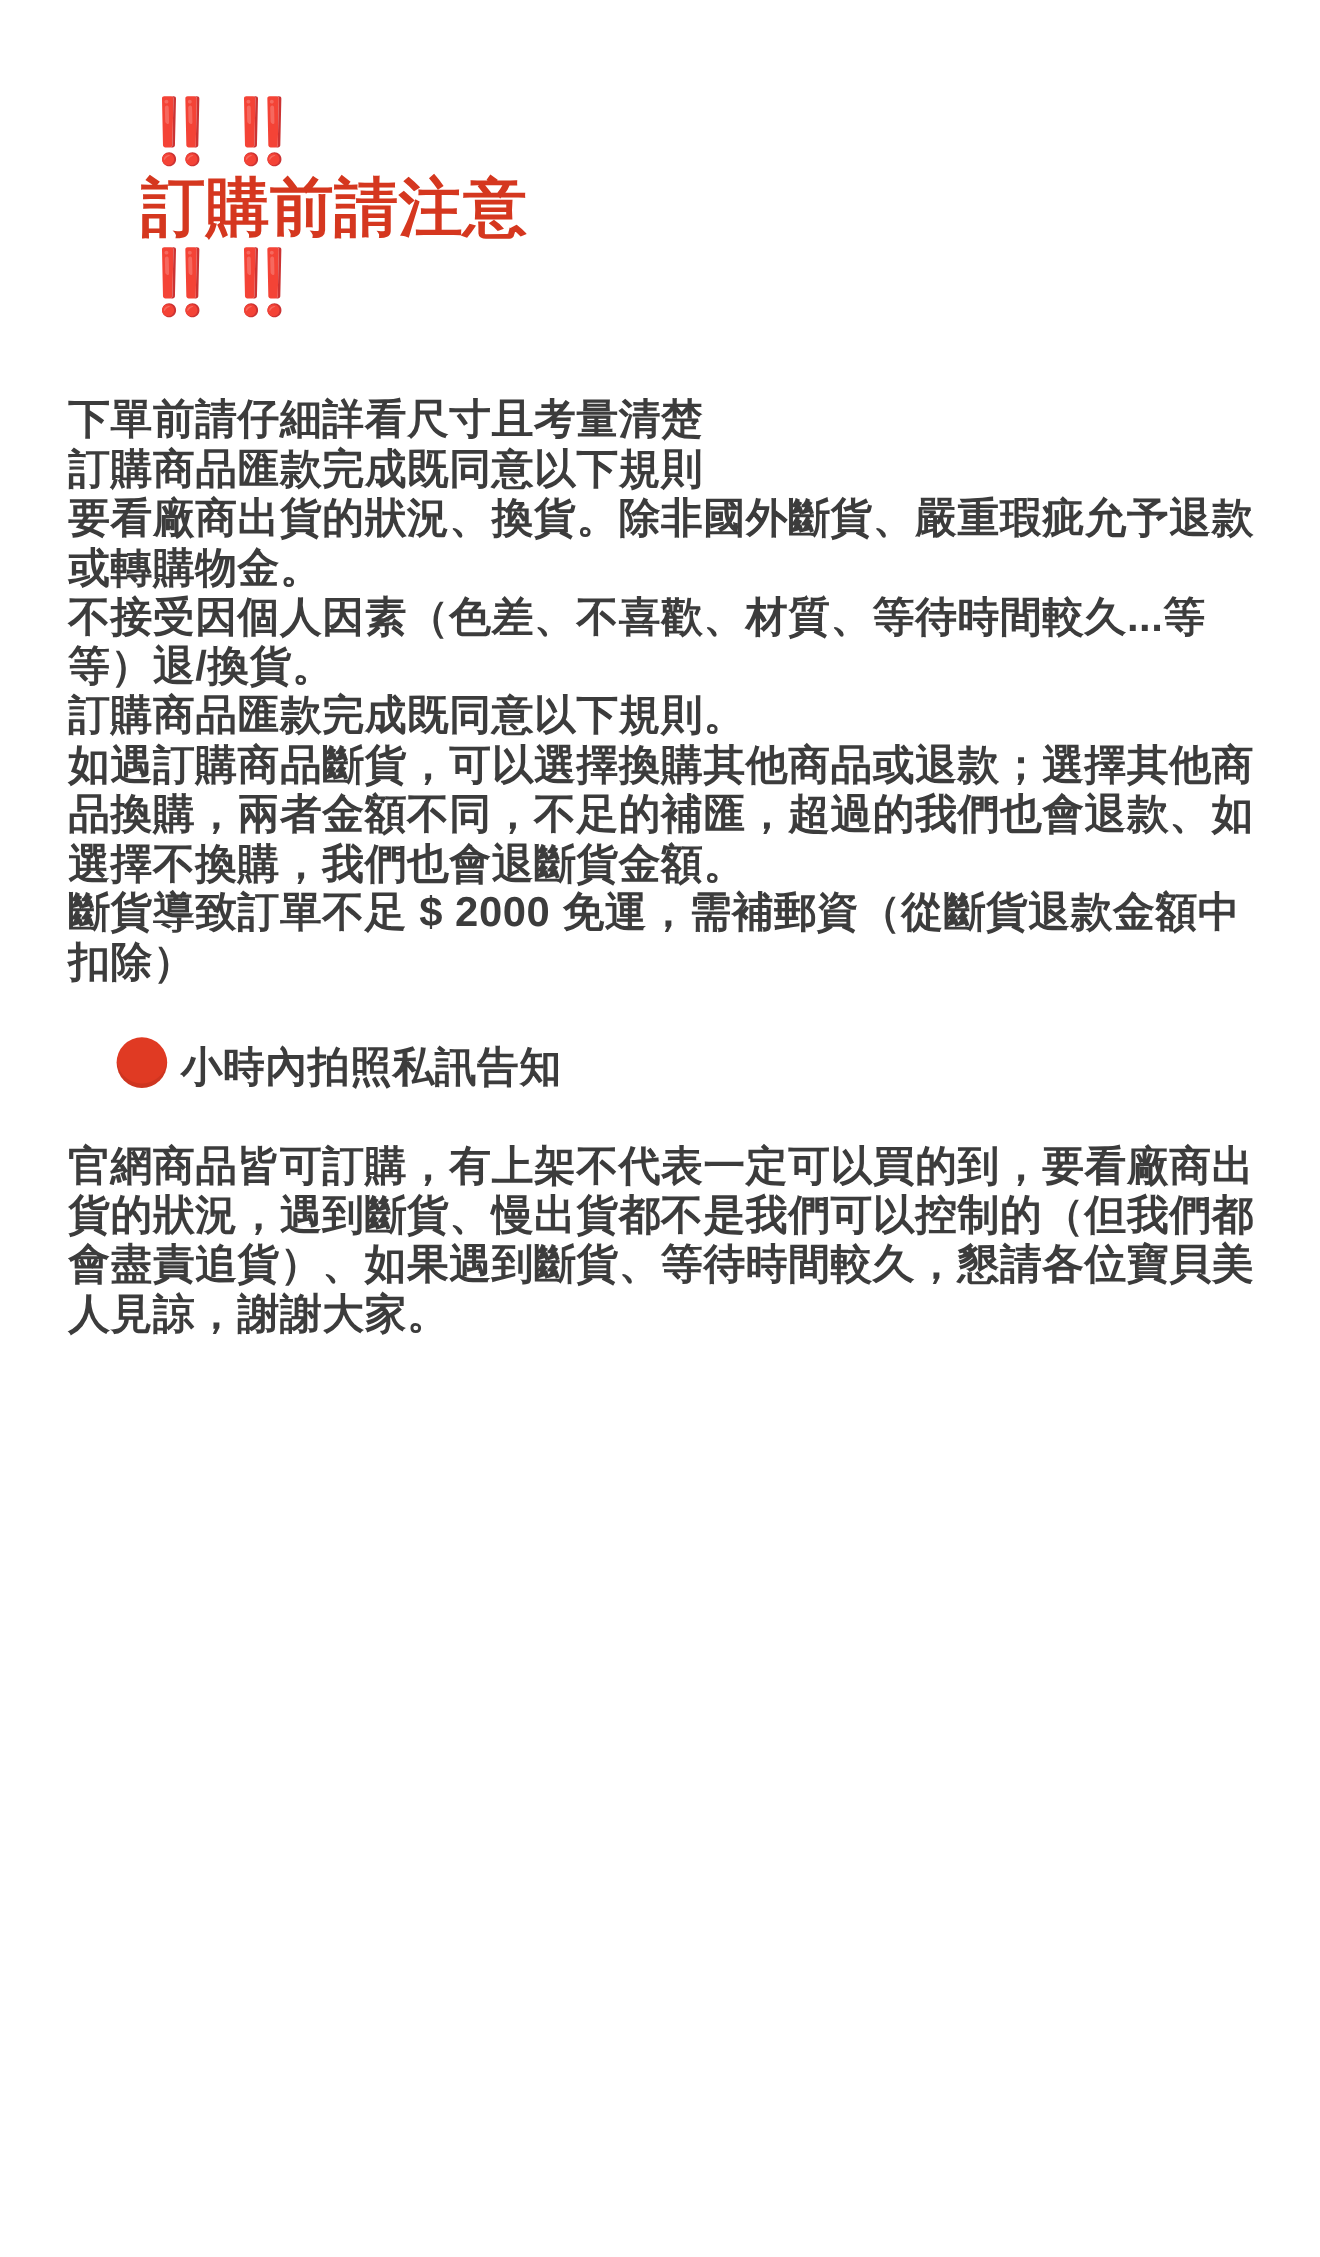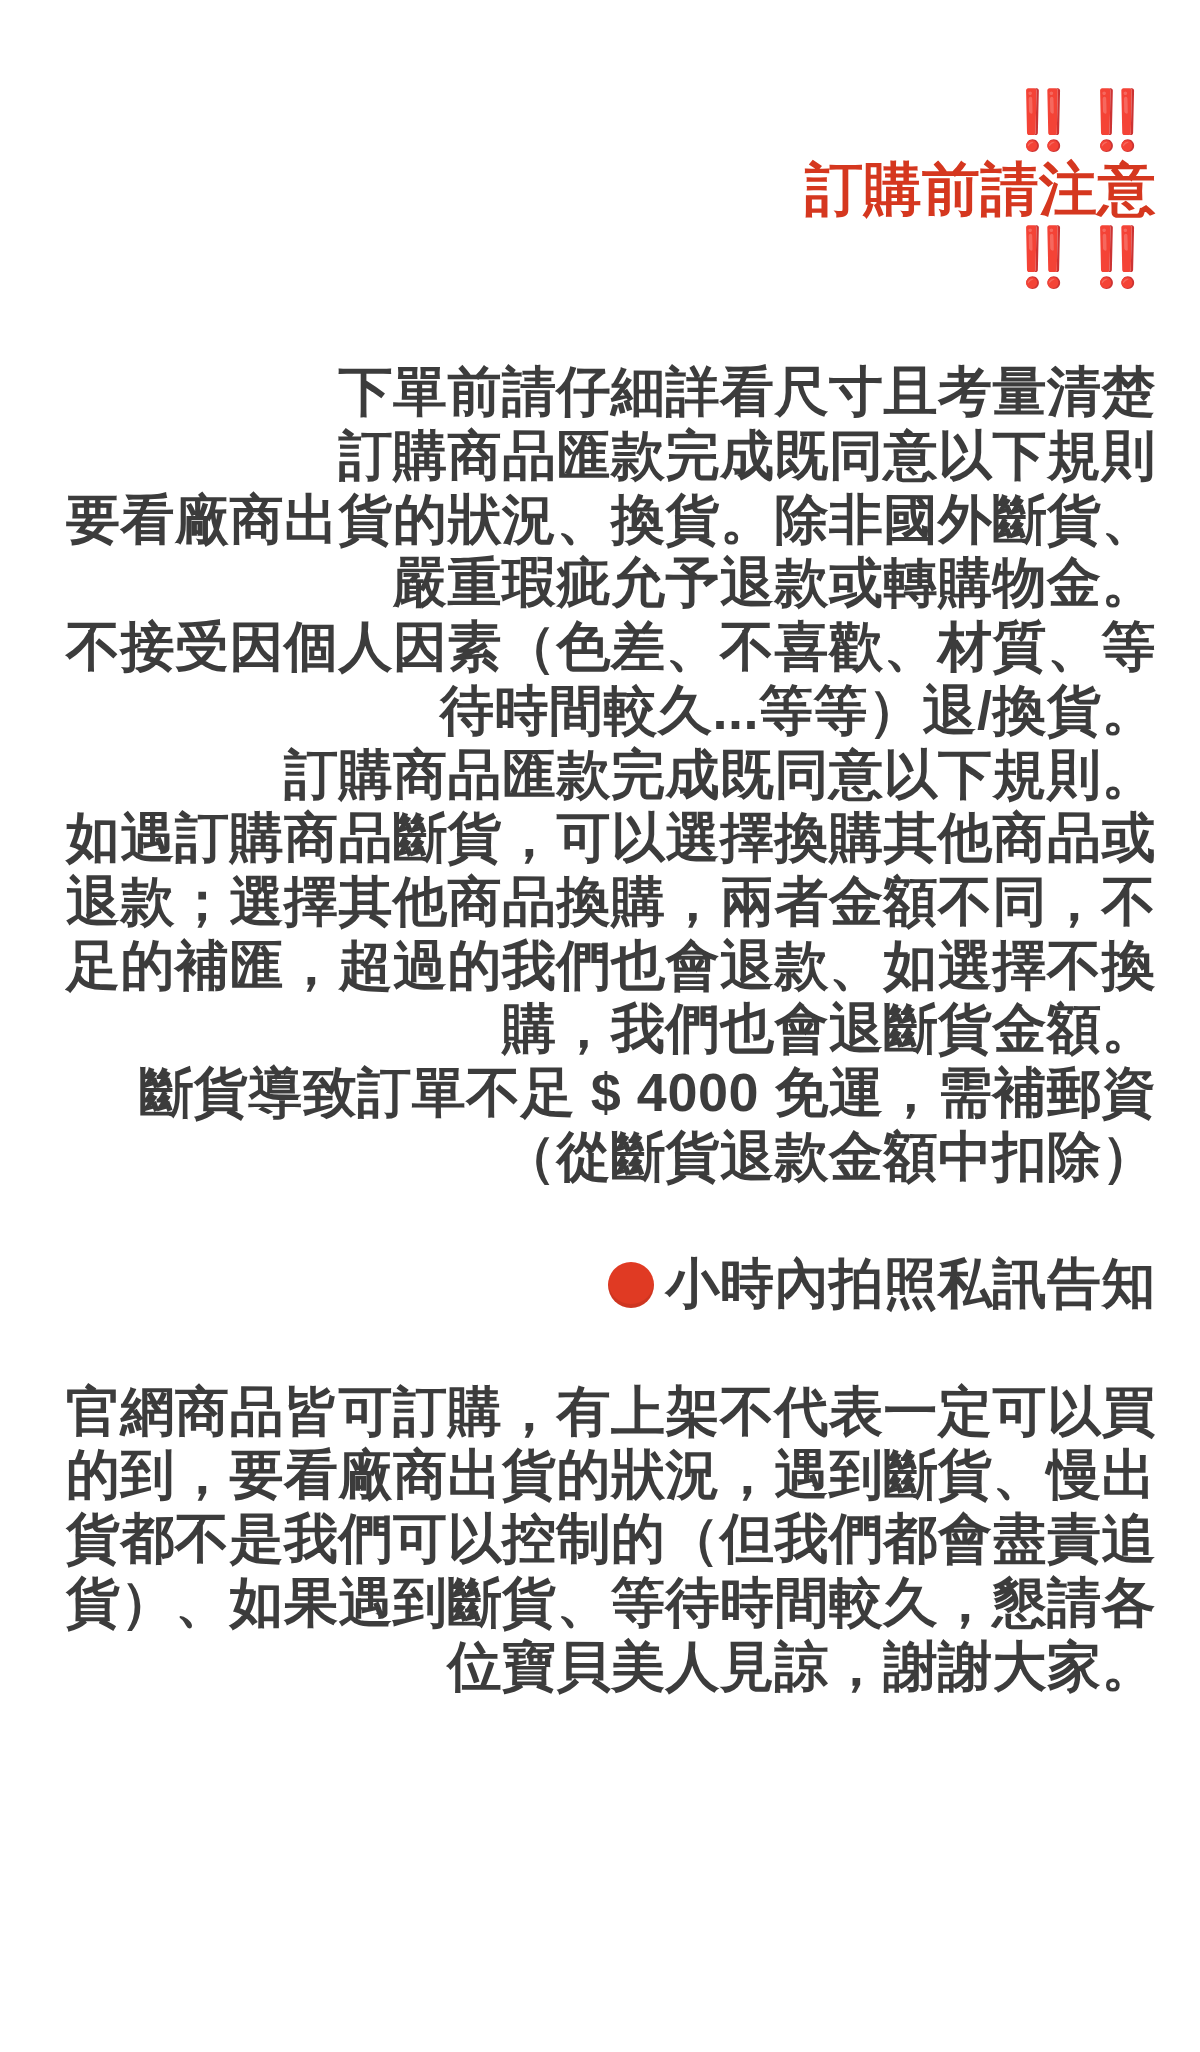--- a/index.html
+++ b/index.html
@@ -14,21 +14,21 @@
   }
   .page {
     width: 1200px;
     min-height: 2052px;
     box-sizing: border-box;
     padding: 18px 44px 24px 62px;
     background: #ffffff;
   }
   .line {
     color: #3c3c3c;
-    font-size: 54px;
+    font-size: 38px;
     line-height: 1.18;
     font-weight: 700;
     letter-spacing: 0.5px;
     white-space: pre-wrap;
     word-break: break-word;
   }
   .line.heading {
     color: #d5371f;
     font-size: 58px;
     font-weight: 700;
@@ -47,41 +47,40 @@
     width: 46px;
     height: 46px;
     border-radius: 50%;
     background: #e03a23;
     vertical-align: -6px;
     margin-right: 12px;
     box-shadow: inset 0 -4px 0 rgba(0,0,0,0.08);
   }
   .block {
     margin: 0;
-    text-align: right;
   }
 </style>
 </head>
 <body>
 
 <div class="page">
 
   <p class="line heading block">
     <span class="emoji-bangs">‼️‼️</span>
     <span>訂購前請注意</span>
     <span class="emoji-bangs">‼️‼️</span>
   </p>
 
   <p class="line block">下單前請仔細詳看尺寸且考量清楚</p>
   <p class="line block">訂購商品匯款完成既同意以下規則</p>
   <p class="line block">要看廠商出貨的狀況、換貨。除非國外斷貨、嚴重瑕疵允予退款或轉購物金。</p>
   <p class="line block">不接受因個人因素（色差、不喜歡、材質、等待時間較久...等等）退/換貨。</p>
   <p class="line block">訂購商品匯款完成既同意以下規則。</p>
   <p class="line block">如遇訂購商品斷貨，可以選擇換購其他商品或退款；選擇其他商品換購，兩者金額不同，不足的補匯，超過的我們也會退款、如選擇不換購，我們也會退斷貨金額。</p>
-  <p class="line block">斷貨導致訂單不足 $ 4000 免運，需補郵資（從斷貨退款金額中扣除）</p>
+  <p class="line block">斷貨導致訂單不足 $ 2000 免運，需補郵資（從斷貨退款金額中扣除）</p>
 
 
   <p class="line block">
     <span class="stop-dot"></span><span>小時內拍照私訊告知</span>
   </p>
 
   <p class="line block">官網商品皆可訂購，有上架不代表一定可以買的到，要看廠商出貨的狀況，遇到斷貨、慢出貨都不是我們可以控制的（但我們都會盡責追貨）、如果遇到斷貨、等待時間較久，懇請各位寶貝美人見諒，謝謝大家。</p>
 
 </div>
 

